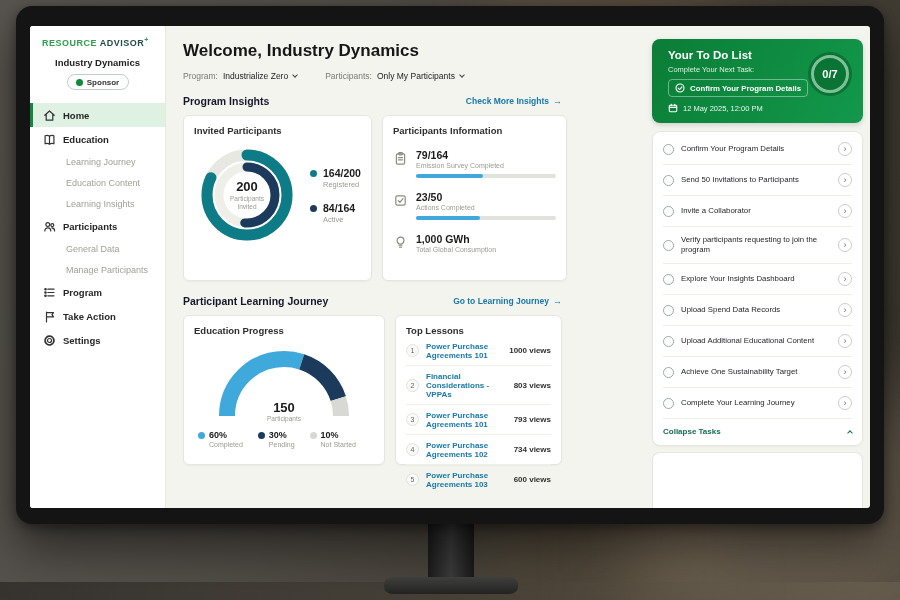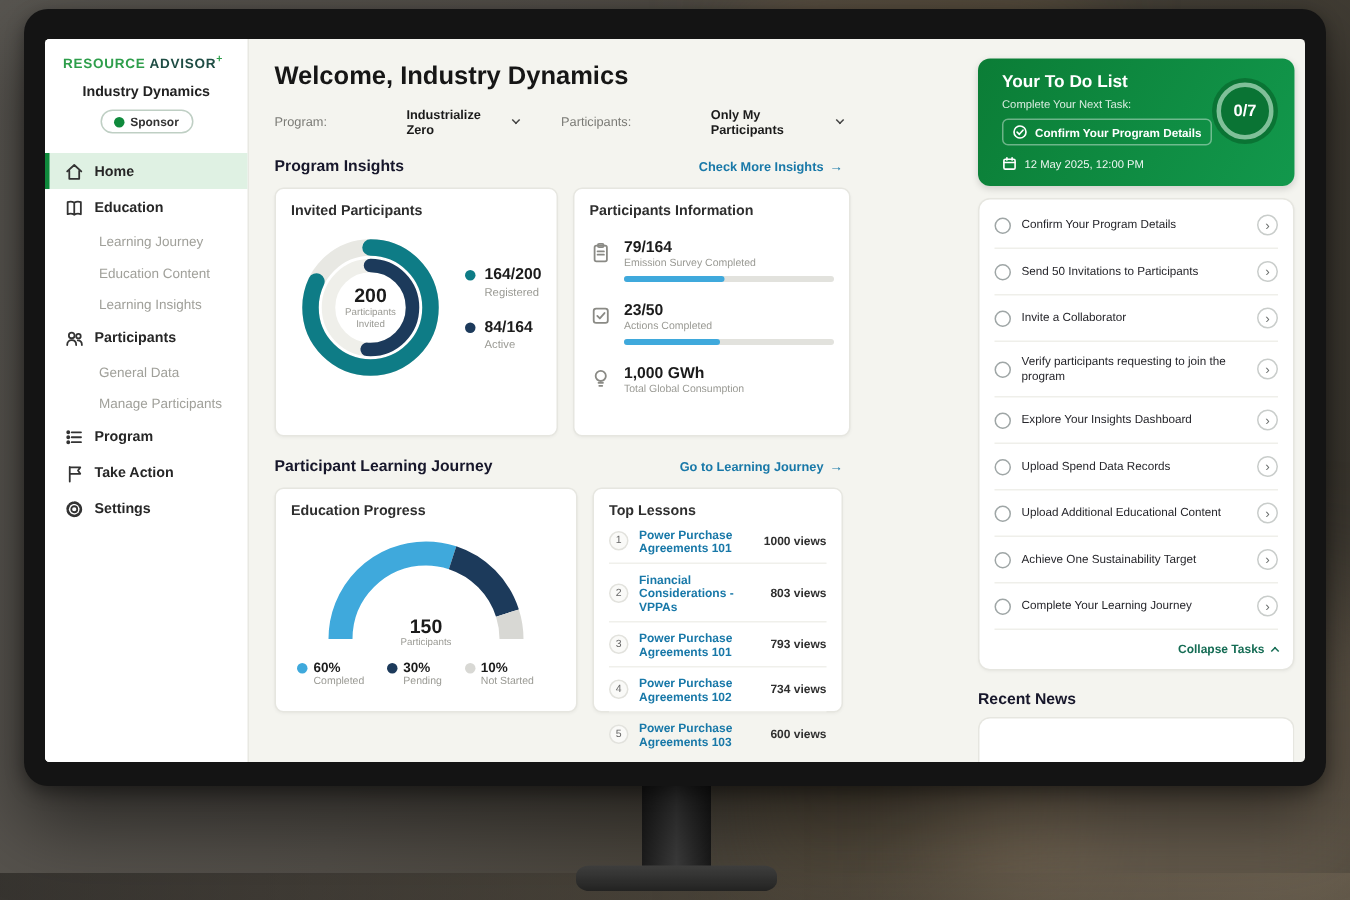--- a/index.html
+++ b/index.html
@@ -45,21 +45,21 @@
   .si.active { background:#DFF1E3; border-left-color:#0F8A3C; }
   .si.sub { padding-left:33px; font-weight:400; font-size:9px; color:#A0A09A; }
   .si svg { stroke:#333; fill:none; stroke-width:1.2; stroke-linecap:round; stroke-linejoin:round; }
 
   
   .main { position:absolute; left:136px; top:0; width:410px; height:482px; padding:15px 14px 0 17px; }
   .title { font-size:17px; font-weight:700; color:#161616; }
   .filters { display:flex; gap:28px; margin-top:10px; align-items:center; }
   .filter { display:flex; align-items:center; gap:5px; cursor:pointer; }
   .flabel { font-size:8.5px; color:#7A7A75; }
-  .fvalue { font-size:8.5px; font-weight:700; color:#1B1B1B;margin-left:48px; }
+  .fvalue { font-size:8.5px; font-weight:400; color:#1B1B1B; }
   .chev { width:4px; height:4px; border-right:1.3px solid #444; border-bottom:1.3px solid #444;
     transform:rotate(45deg); display:inline-block; margin-top:-2px; }
   .chev.up { transform:rotate(225deg); margin-top:2px; border-color:currentColor; }
   .sec-row { display:flex; justify-content:space-between; align-items:center; margin-top:14px; }
   .sec-row h2 { font-size:10.5px; font-weight:700; color:#17172B; }
   .sec-link { font-size:8.5px; font-weight:700; color:#1878A8; text-decoration:none; display:flex; gap:4px; align-items:center; cursor:pointer; }
   .arrow { font-size:9px; }
   .cards { display:flex; gap:10px; margin-top:8px; }
   .card { background:#fff; border:1px solid #E6E6E0; border-radius:6px; padding:9px 10px;
     box-shadow:0 1px 2px rgba(0,0,0,.04); }
@@ -125,21 +125,21 @@
   .th-ring::before { content:""; position:absolute; inset:3px; border-radius:50%;
     border:3.5px solid rgba(226,255,236,.55); }
   .th-ring span { position:relative; }
   .todo-list { margin-top:8px; background:#fff; border:1px solid #E6E6E0; border-radius:8px; padding:2px 10px;
     box-shadow:0 1px 2px rgba(0,0,0,.04); }
   .task { display:flex; align-items:center; gap:7px; padding:8px 0; border-bottom:1px solid #EFEFEA; }
   .cb { width:11px; height:11px; border:1.3px solid #9FA6A6; border-radius:50%; flex:none; cursor:pointer; }
   .task-label { flex:1; font-size:7.8px; font-weight:500; color:#26262B; line-height:1.3; }
   .task-go { width:14px; height:14px; border:1px solid #C9CDCB; border-radius:50%; flex:none;
     display:flex; align-items:center; justify-content:center; font-size:9px; color:#6B6F6E; cursor:pointer; line-height:1; }
-  .collapse { display:flex; justify-content:flex-end; align-items:center; gap:5px; padding:8px 0 7px;
+  .collapse { display:flex; justify-content:space-between; align-items:center; gap:5px; padding:8px 0 7px;
     font-size:8px; font-weight:700; color:#156C54; cursor:pointer; }
   .news-title { margin-top:13px; font-size:10.5px; font-weight:700; color:#17172B; }
   .news-sliver { margin-top:6px; height:70px; background:#fff; border:1px solid #E6E6E0;
     border-radius:8px 8px 0 0; border-bottom:none; }
 </style>
 </head>
 <body>
 
 <div class="scene">
   <div class="bg-glow1"></div>
@@ -483,19 +483,18 @@
             <span class="cb"></span>
             <span class="task-label">Complete Your Learning Journey</span>
             <span class="task-go">›</span>
           </div>
           <div class="collapse">
             <span>Collapse Tasks</span>
             <span class="chev up"></span>
           </div>
         </div>
 
-        <h2 class="news-title">Recent News</h2>
         <div class="news-sliver"></div>
       </aside>
 
     </div>
   </div>
 </div>
 
 </body></html>

